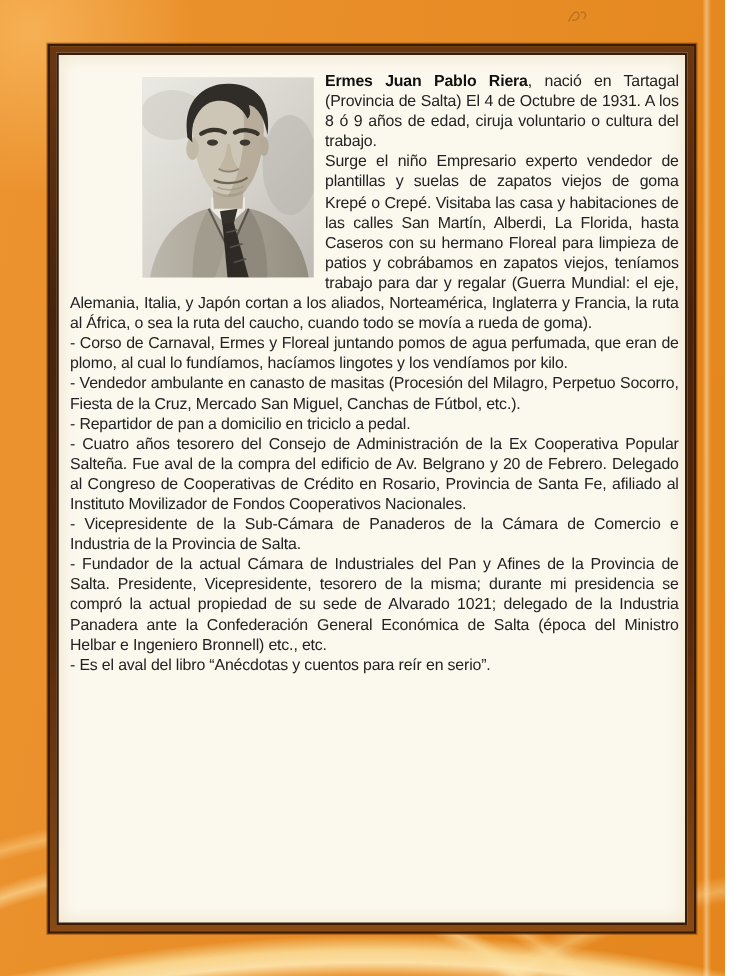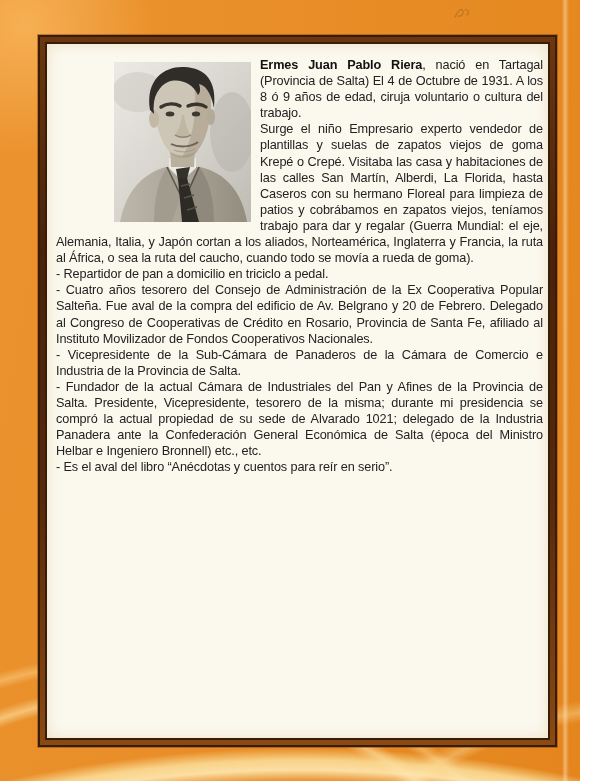--- a/index.html
+++ b/index.html
@@ -130,20 +130,22 @@
 
             <path d="M57,82 C65,86 78,85 84,80" stroke="#6f6354" stroke-width="1.8" fill="none"></path>
             <path d="M60,88 C67,91 76,90 81,87" stroke="#a1957f" stroke-width="1.2" fill="none" opacity="0.7"></path>
 
             <path d="M55,89 C62,95 76,95 84,88 C80,98 60,98 55,89 Z" fill="#998d79" opacity="0.5"></path>
           </svg>
         </div>
 
         <p><b>Ermes Juan Pablo Riera</b><span>, nació en Tartagal (Provincia de Salta) El 4 de Octubre de 1931. A los 8 ó 9 años de edad, ciruja voluntario o cultura del trabajo.</span></p>
         <p>Surge el niño Empresario experto vendedor de plantillas y suelas de zapatos viejos de goma Krepé o Crepé. Visitaba las casa y habitaciones de las calles San Martín, Alberdi, La Florida, hasta Caseros con su hermano Floreal para limpieza de patios y cobrábamos en zapatos viejos, teníamos trabajo para dar y regalar (Guerra Mundial: el eje, Alemania, Italia, y Japón cortan a los aliados, Norteamérica, Inglaterra y Francia, la ruta al África, o sea la ruta del caucho, cuando todo se movía a rueda de goma).</p>
+        <p>- Corso de Carnaval, Ermes y Floreal juntando pomos de agua perfumada, que eran de plomo, al cual lo fundíamos, hacíamos lingotes y los vendíamos por kilo.</p>
+        <p>- Vendedor ambulante en canasto de masitas (Procesión del Milagro, Perpetuo Socorro, Fiesta de la Cruz, Mercado San Miguel, Canchas de Fútbol, etc.).</p>
         <p>- Repartidor de pan a domicilio en triciclo a pedal.</p>
         <p>- Cuatro años tesorero del Consejo de Administración de la Ex Cooperativa Popular Salteña. Fue aval de la compra del edificio de Av. Belgrano y 20 de Febrero. Delegado al Congreso de Cooperativas de Crédito en Rosario, Provincia de Santa Fe, afiliado al Instituto Movilizador de Fondos Cooperativos Nacionales.</p>
         <p>- Vicepresidente de la Sub-Cámara de Panaderos de la Cámara de Comercio e Industria de la Provincia de Salta.</p>
         <p>- Fundador de la actual Cámara de Industriales del Pan y Afines de la Provincia de Salta. Presidente, Vicepresidente, tesorero de la misma; durante mi presidencia se compró la actual propiedad de su sede de Alvarado 1021; delegado de la Industria Panadera ante la Confederación General Económica de Salta (época del Ministro Helbar e Ingeniero Bronnell) etc., etc.</p>
         <p>- Es el aval del libro “Anécdotas y cuentos para reír en serio”.</p>
 
       </div>
     </div>
   </div>
 </div>

